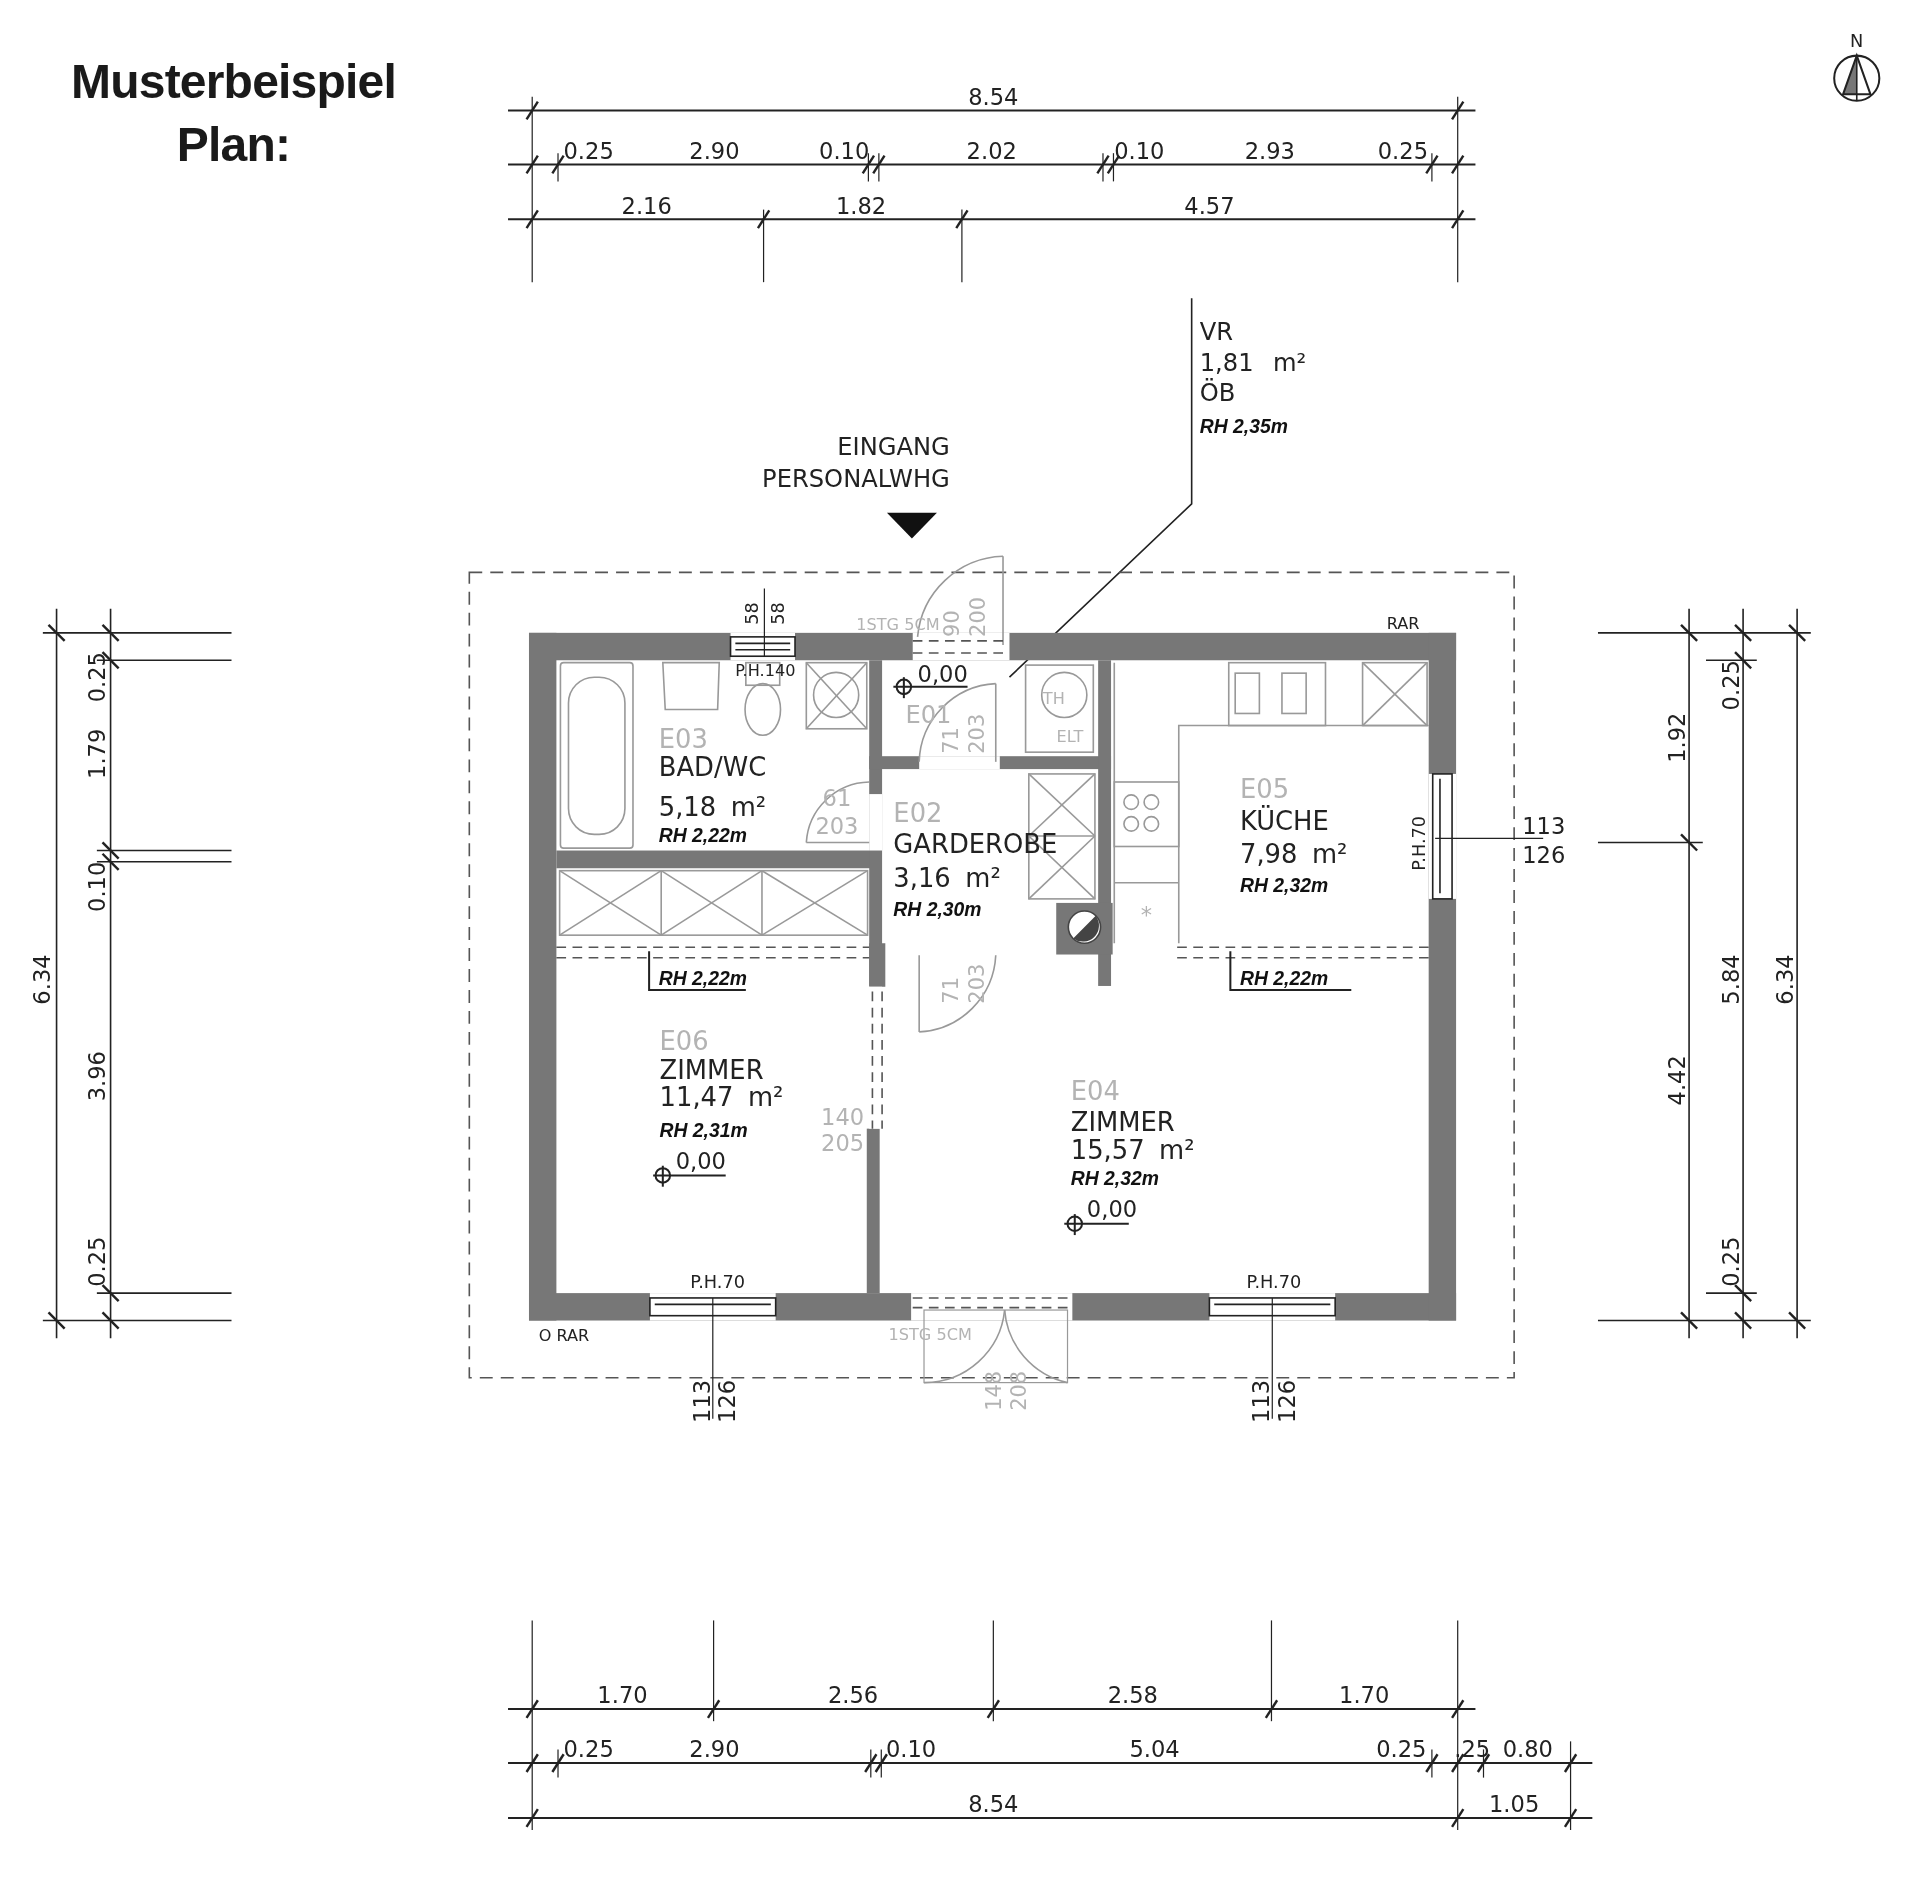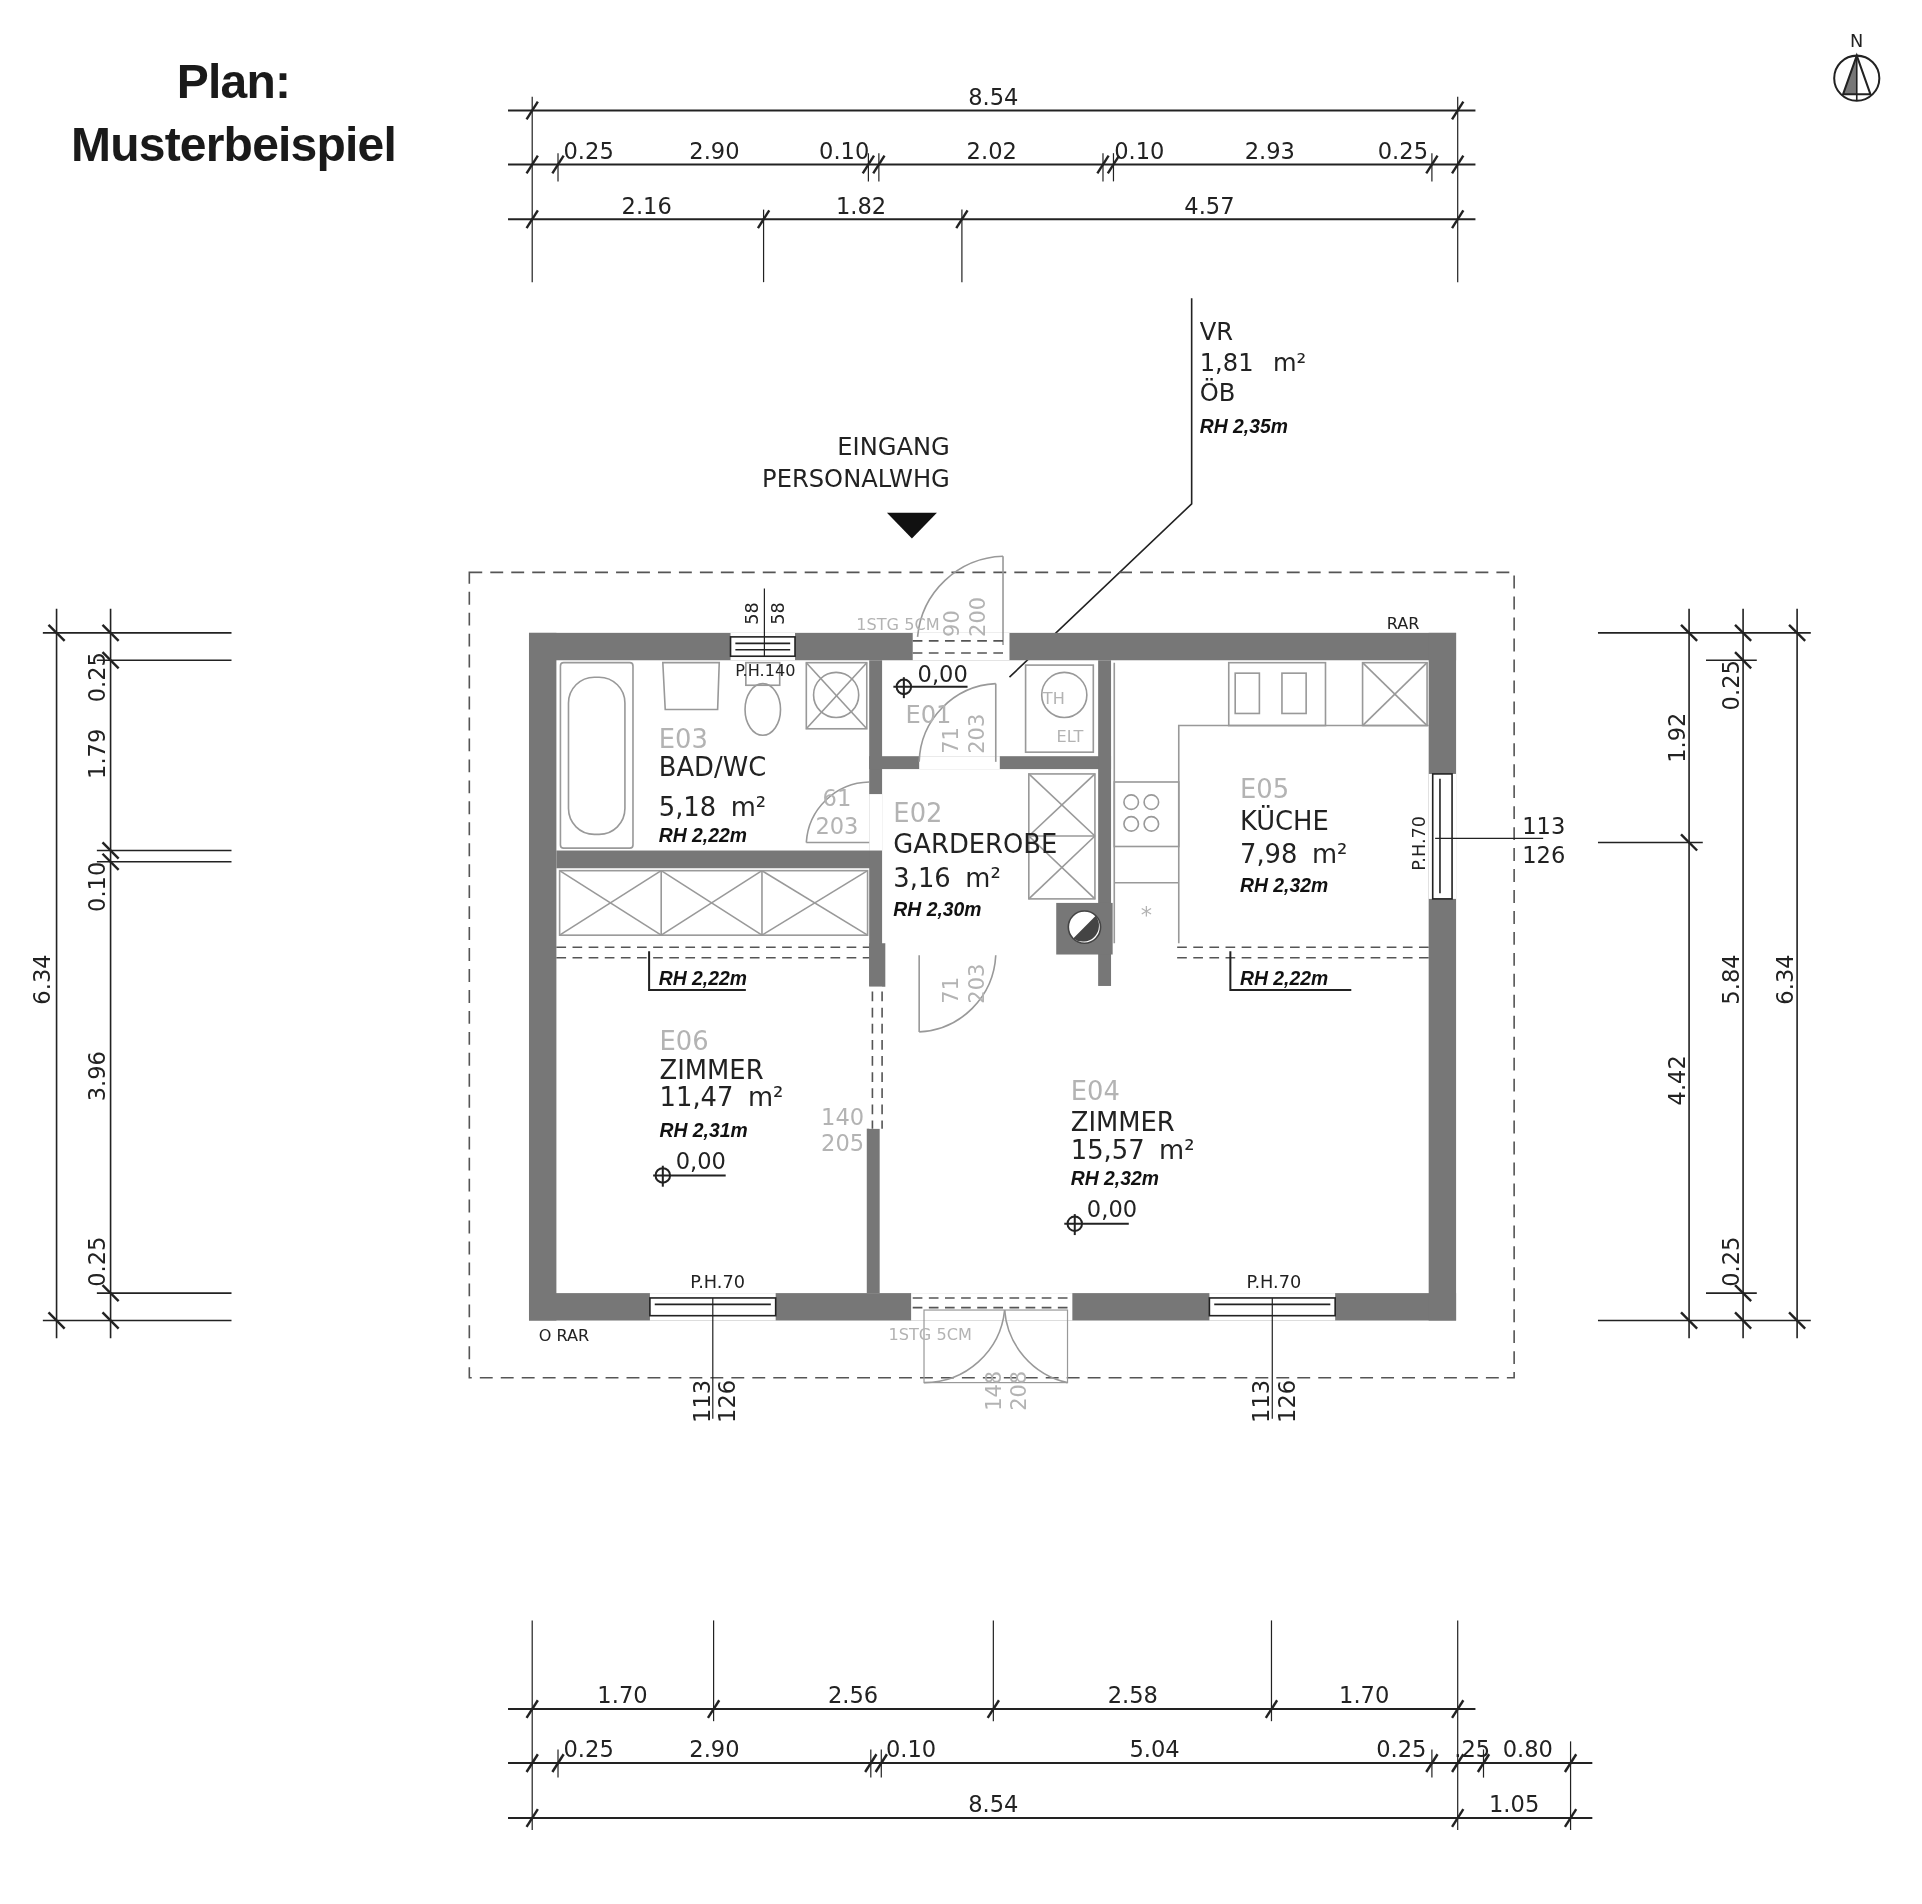--- a/index.html
+++ b/index.html
@@ -8,22 +8,22 @@
   svg{position:absolute;left:0;top:0;}
   .dim{font-family:"DejaVu Sans",sans-serif;font-size:28px;fill:#222;}
   .lbl{font-family:"DejaVu Sans",sans-serif;fill:#222;}
   .grey{fill:#b3b3b3;}
   .it{font-family:"Liberation Sans",sans-serif;font-style:italic;font-weight:bold;fill:#111;}
 </style>
 </head>
 <body>
 
 <div class="title">
+  <div>Musterbeispiel</div>
   <div>Plan:</div>
-  <div>Musterbeispiel</div>
 </div>
 
 <svg width="1923" height="1905" viewBox="0 0 2385 2363" xmlns="http://www.w3.org/2000/svg">
 
   <g>
     <text x="2303" y="58" class="lbl" font-size="22" text-anchor="middle">N</text>
     <circle cx="2303" cy="97" r="28" fill="none" stroke="#222" stroke-width="2.5"></circle>
     <path d="M2303 69 L2286 117 L2303 117 Z" fill="#777"></path>
     <path d="M2303 69 L2286 117 L2320 117 Z" fill="none" stroke="#222" stroke-width="2.5"></path>
     <line x1="2303" y1="69" x2="2303" y2="125" stroke="#222" stroke-width="2"></line>

